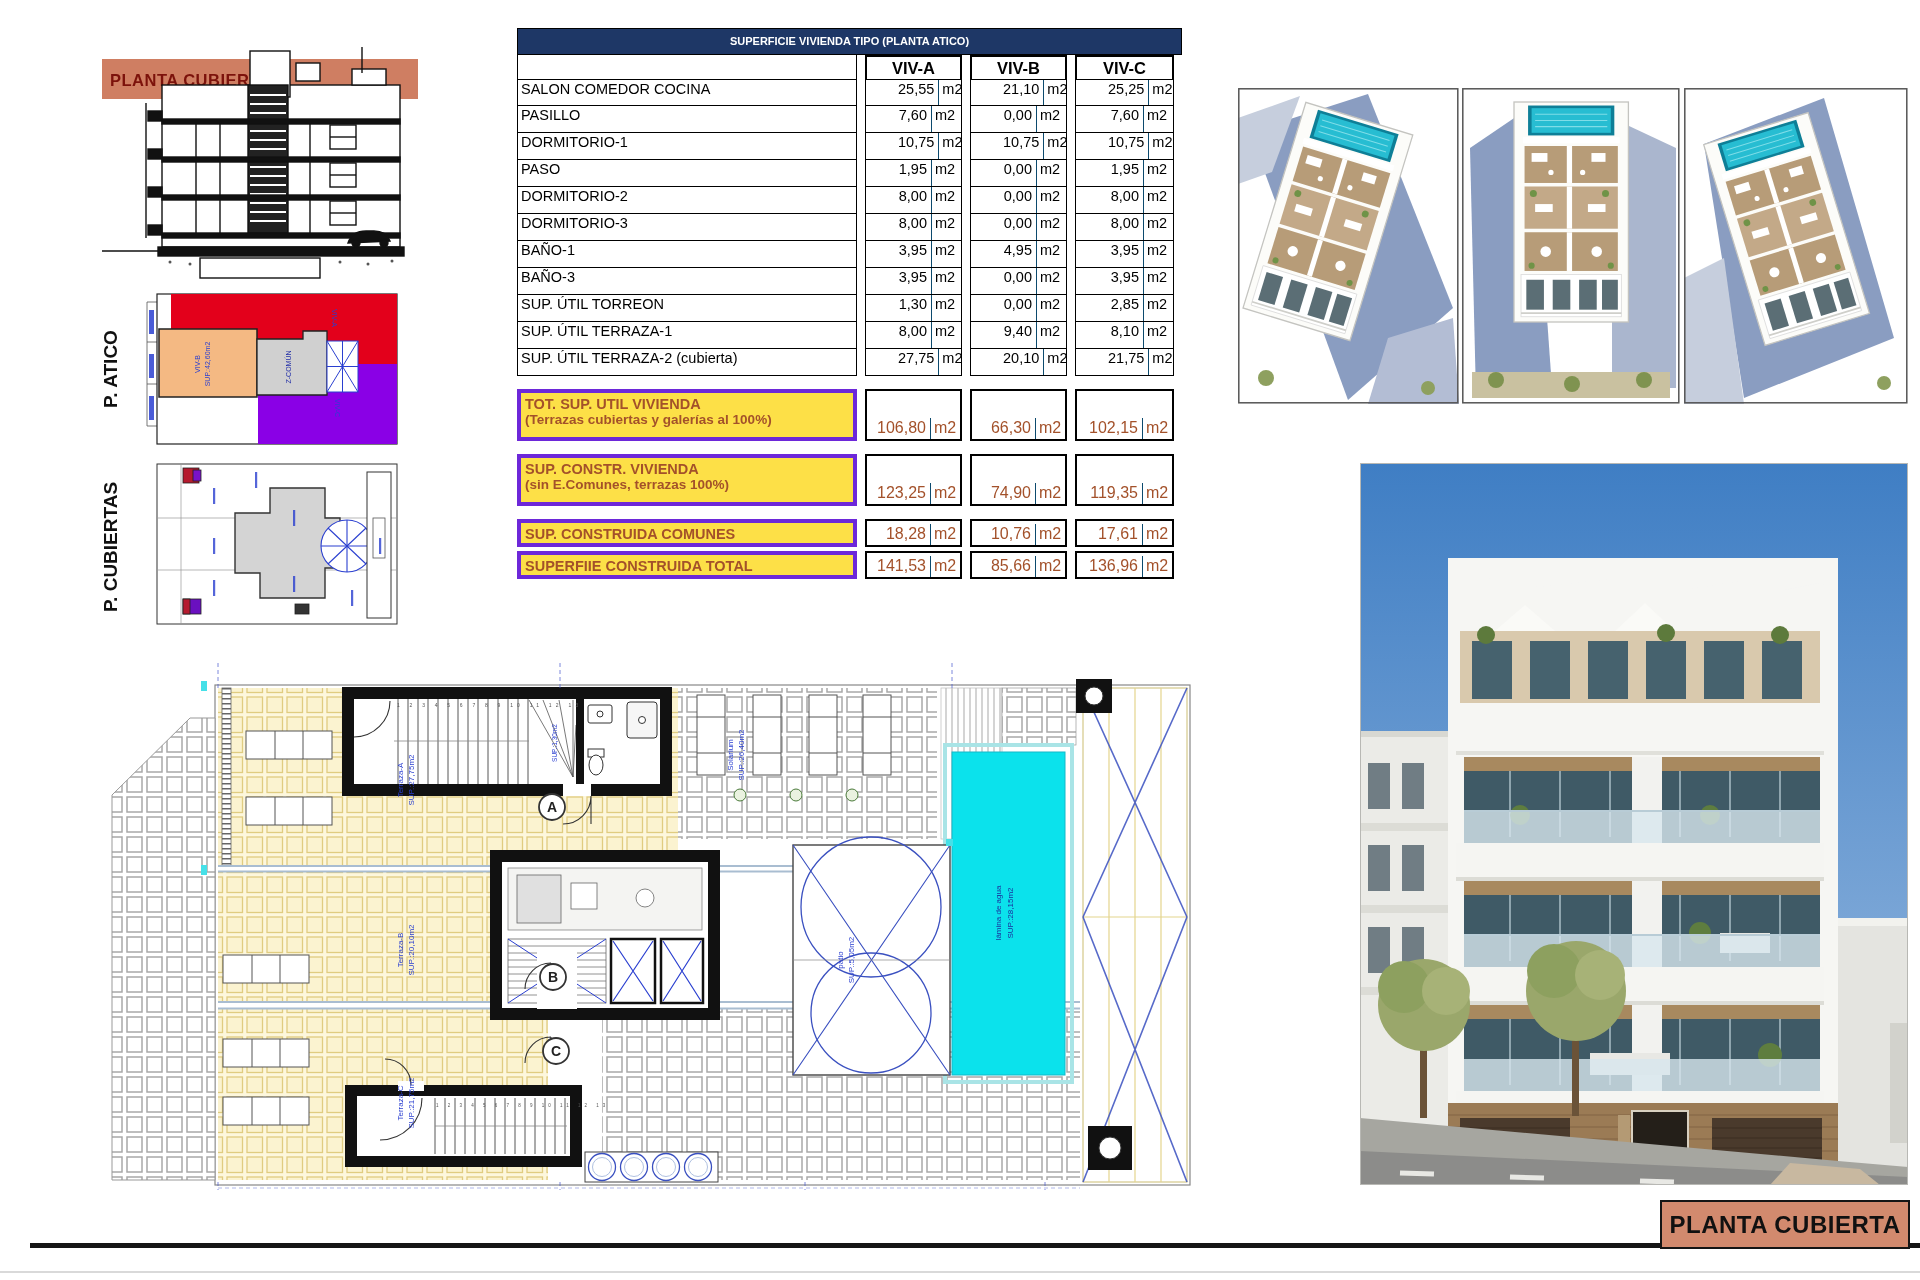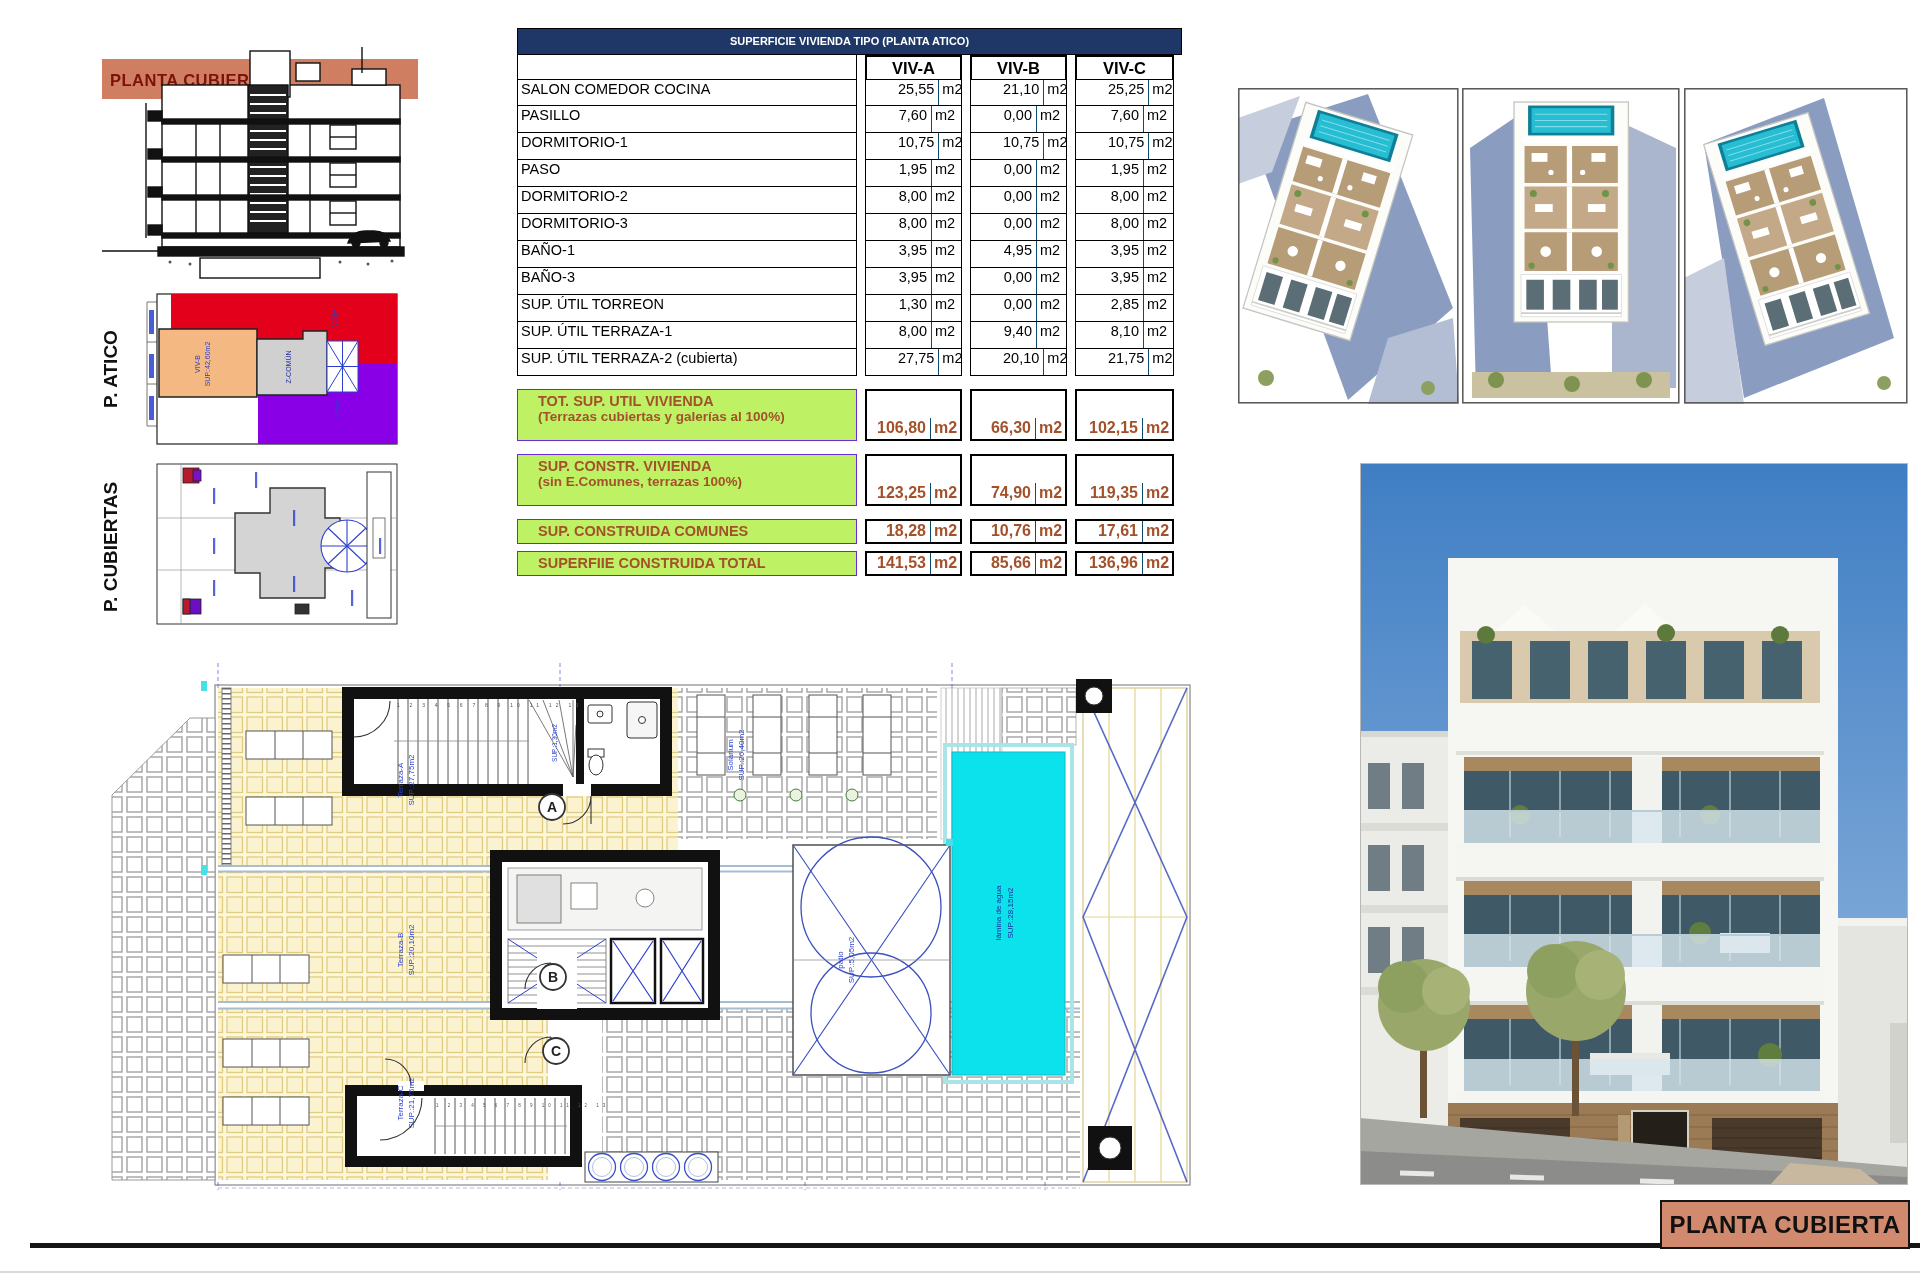--- a/index.html
+++ b/index.html
@@ -18,24 +18,24 @@
   .hcell{border:2px solid #000;font-weight:bold;font-size:16.5px;text-align:center;line-height:22px;}
   .hlab{border:1.5px solid #000;border-top:none;}
   .trow{height:27px;}
   .trow + .trow .tcell{margin-top:-1.4px;}
   .tcell{border:1.4px solid #000;font-size:14.5px;overflow:hidden;white-space:nowrap;background:#fff;padding-left:32px;}
   .lab{padding:1px 3px 0 3px;}
   .val{display:flex;align-items:stretch;}
   .num{flex:1;text-align:right;padding:1px 4px 0 0;}
   .unit{width:26px;border-left:1px solid #0c4a6e;padding:1px 0 0 3px;text-align:left;}
   .sgap{height:13px;}
-  .srow .slab{border:1px solid #6d28d9;color:#a3512a;font-weight:bold;padding:3px 4px 1px 20px;background:#bef264;}
+  .srow .slab{border:4px solid #6d28d9;color:#a3512a;font-weight:bold;padding:3px 4px 1px 4px;background:#fde047;}
   .slab .l1{font-size:14.5px;}
   .slab .l2{font-size:13.5px;}
-  .srow .sval{border:2px solid #000;display:flex;align-items:flex-end;color:#a3512a;font-weight:bold;background:#fff;}
+  .srow .sval{border:2px solid #000;display:flex;align-items:flex-end;color:#a3512a;font-weight:normal;background:#fff;}
   .srow .sval .num,.srow .sval .unit{padding-bottom:2px;}
   .srow.tall{height:52px;}
   .srow.short{height:19px;}
 
   
   #footer-line{position:absolute;left:30px;top:1243px;width:1890px;height:5px;background:#151515;}
   #footer-edge{position:absolute;left:0;top:1271px;width:1920px;height:2px;background:#d9d9d9;}
   #footer-box{position:absolute;left:1660px;top:1200px;width:246px;height:45px;background:#d28a6e;
               border:2.5px solid #151515;display:flex;align-items:center;justify-content:center;
               font-size:24px;font-weight:bold;color:#111;letter-spacing:.5px;}

